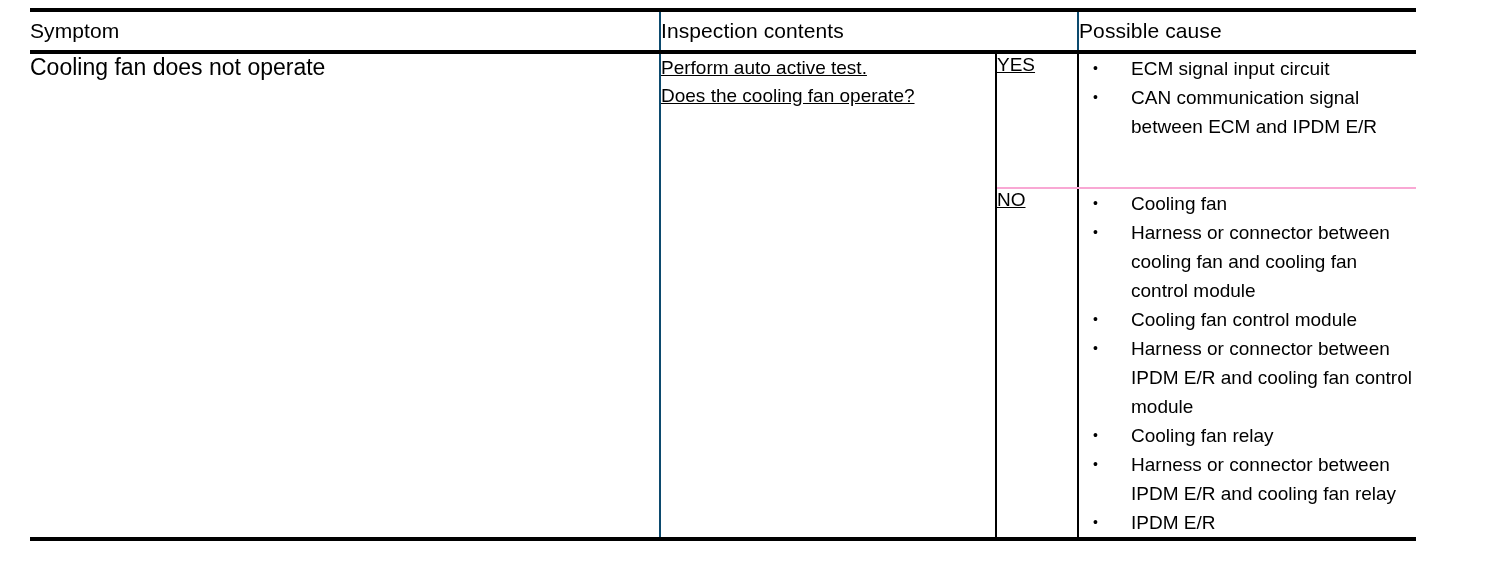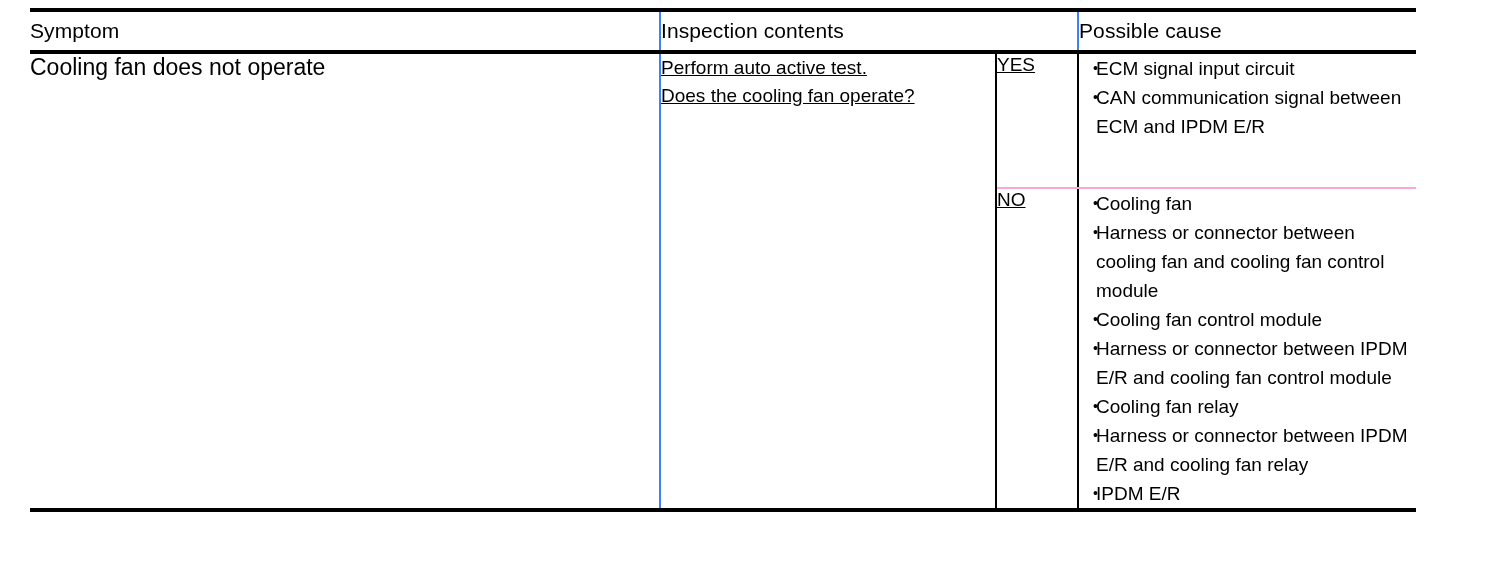--- a/index.html
+++ b/index.html
@@ -38,21 +38,21 @@
     font-weight: normal;
     text-align: left;
   }
 
   
   .rule-top    { border-top: 4px solid #000; }
   .rule-header { border-bottom: 4px solid #000; }
   .rule-bottom { border-bottom: 4px solid #000; }
 
   
-  .vdiv-l { border-left: 2px solid #3b82f6; }
+  .vdiv-l { border-left: 2px solid #0c4a6e; }
   .vdiv-r { border-right: 2px solid #000; text-decoration: underline; }
   .hdiv-b { border-bottom: 2px solid #f9a8d4; }
 
   
   .hdr-cell {
     height: 38px;
     line-height: 38px;
     text-align: center;
     font-size: 21px;
     letter-spacing: 0.1px;
@@ -85,21 +85,21 @@
   }
 
   
   ul.cause-list {
     margin: 0;
     padding: 0;
     list-style: none;
   }
   ul.cause-list > li {
     position: relative;
-    padding-left: 17px;
+    padding-left: 52px;
     line-height: 29px;
     font-size: 19px;
     text-indent: 0;
   }
   ul.cause-list > li::before {
     content: "\2022";
     position: absolute;
     left: 14px;
     top: 0;
     font-size: 14px;

